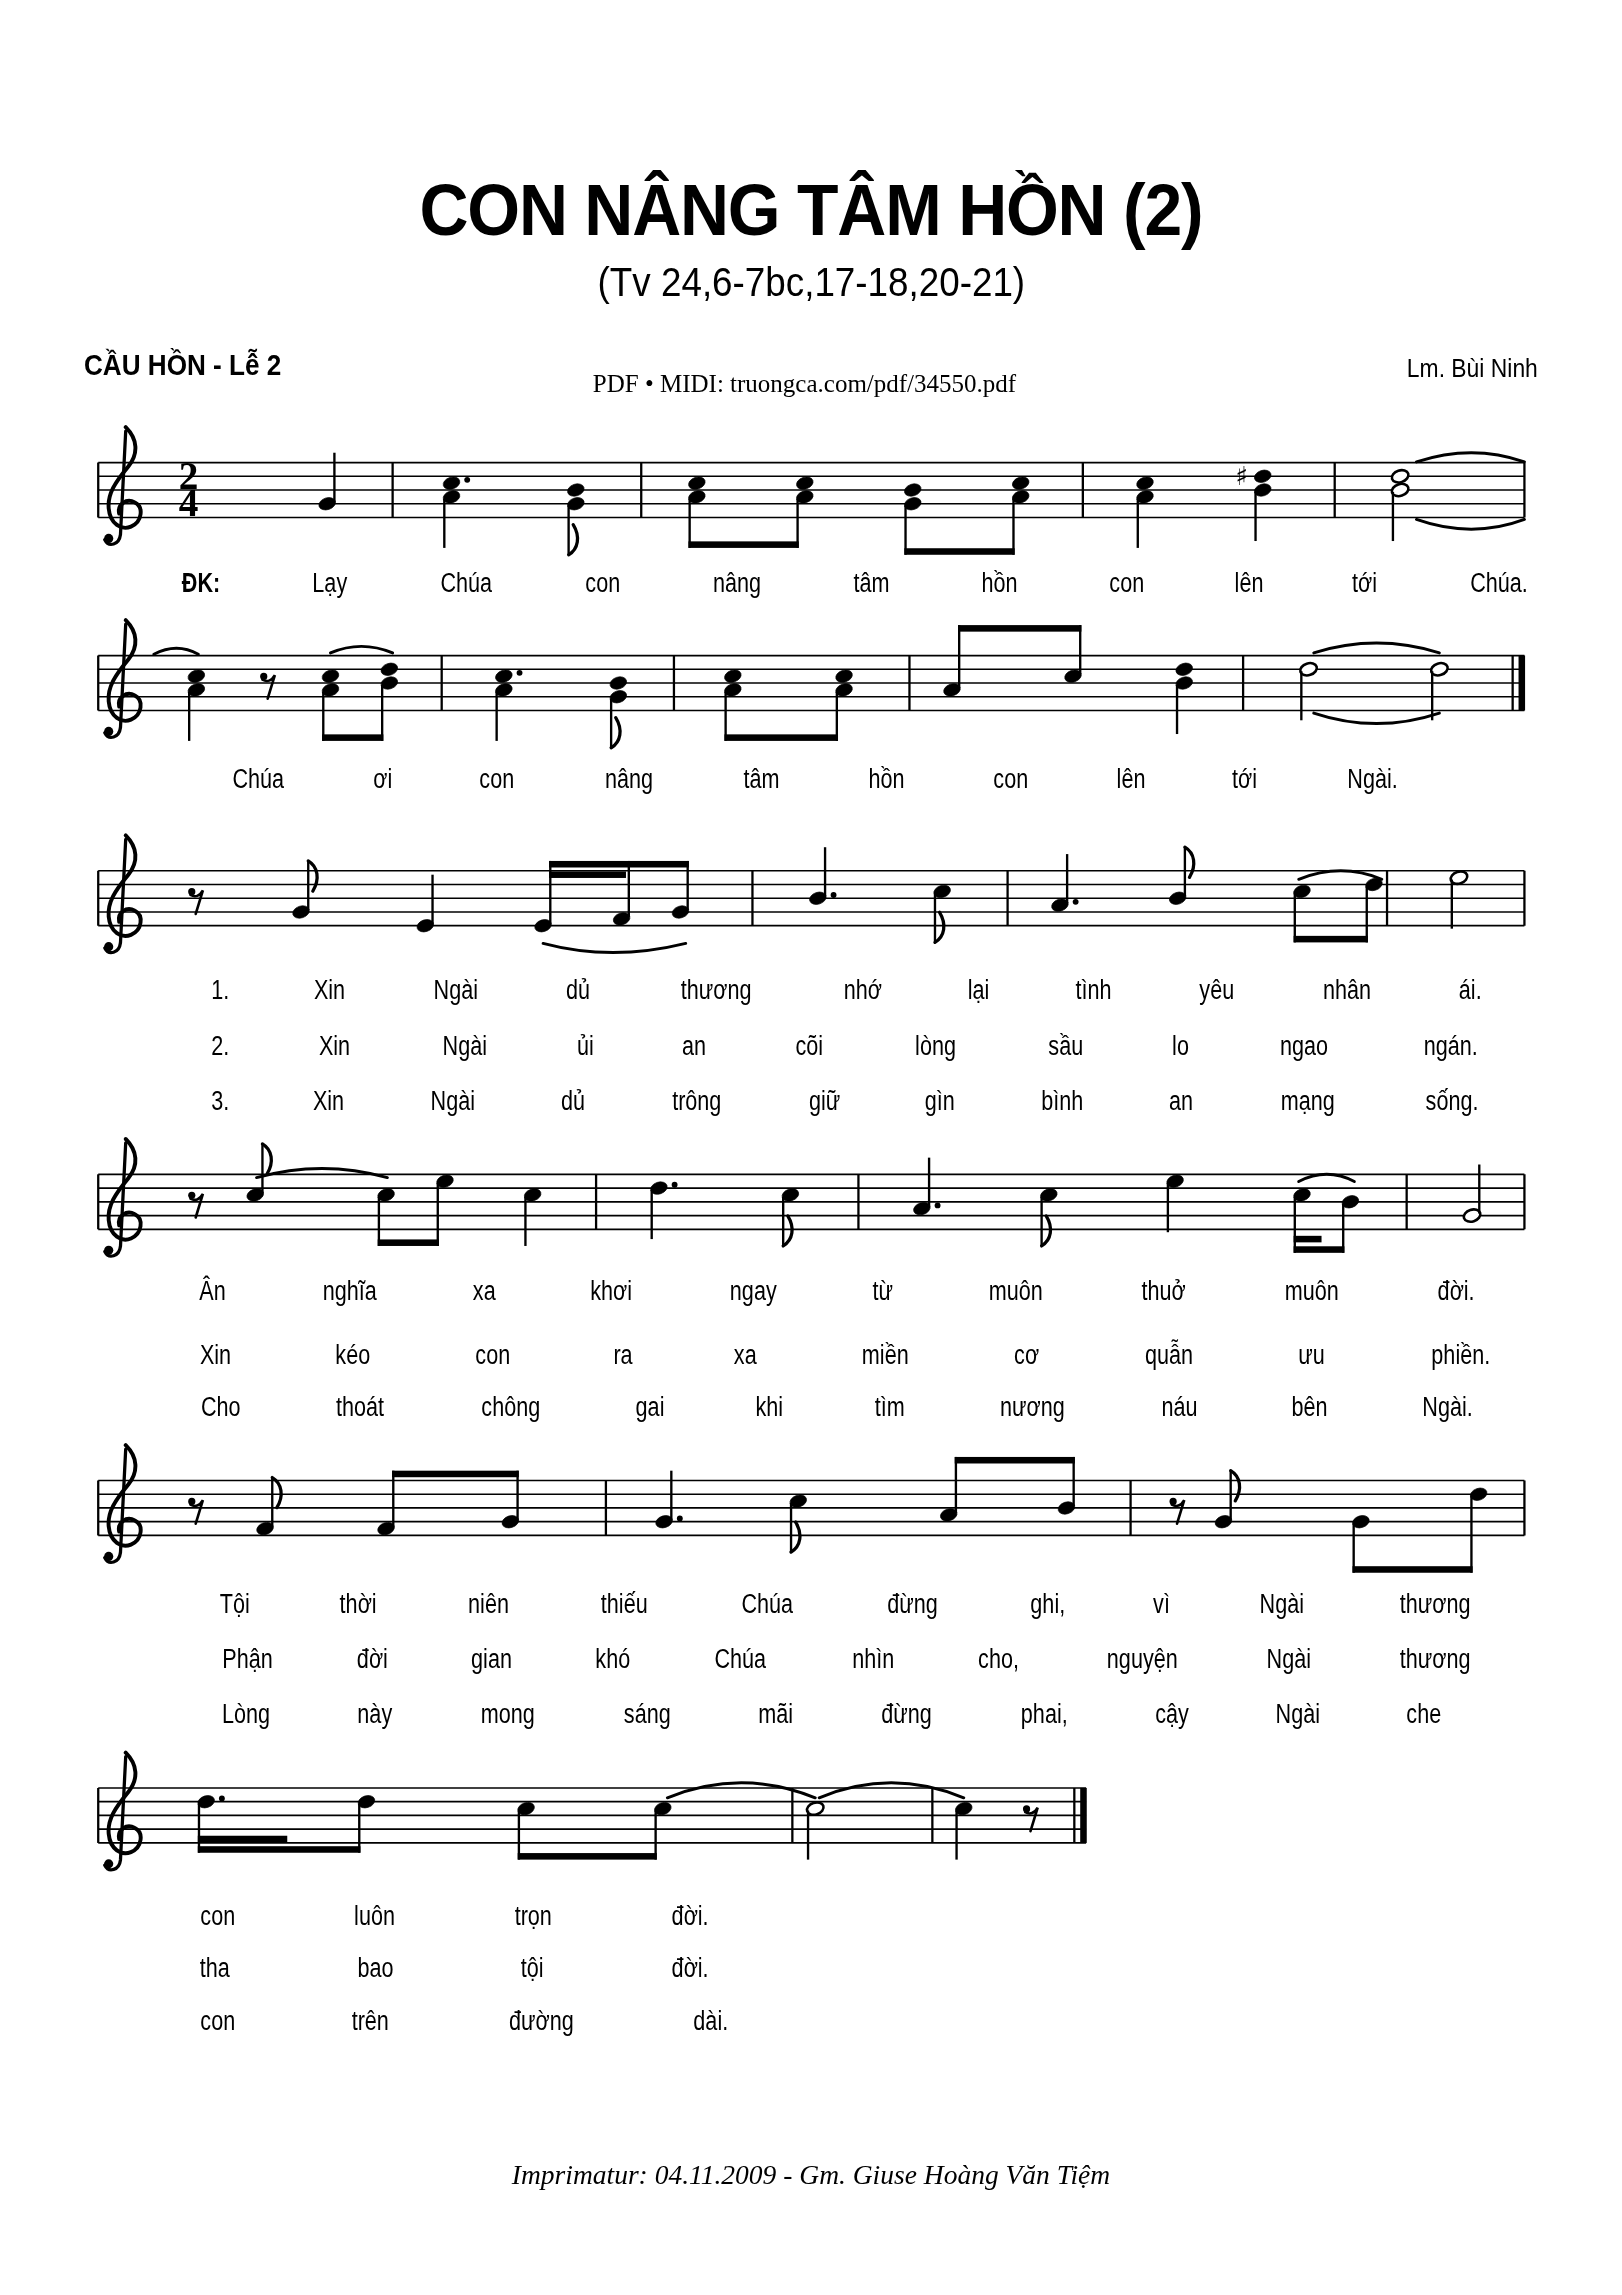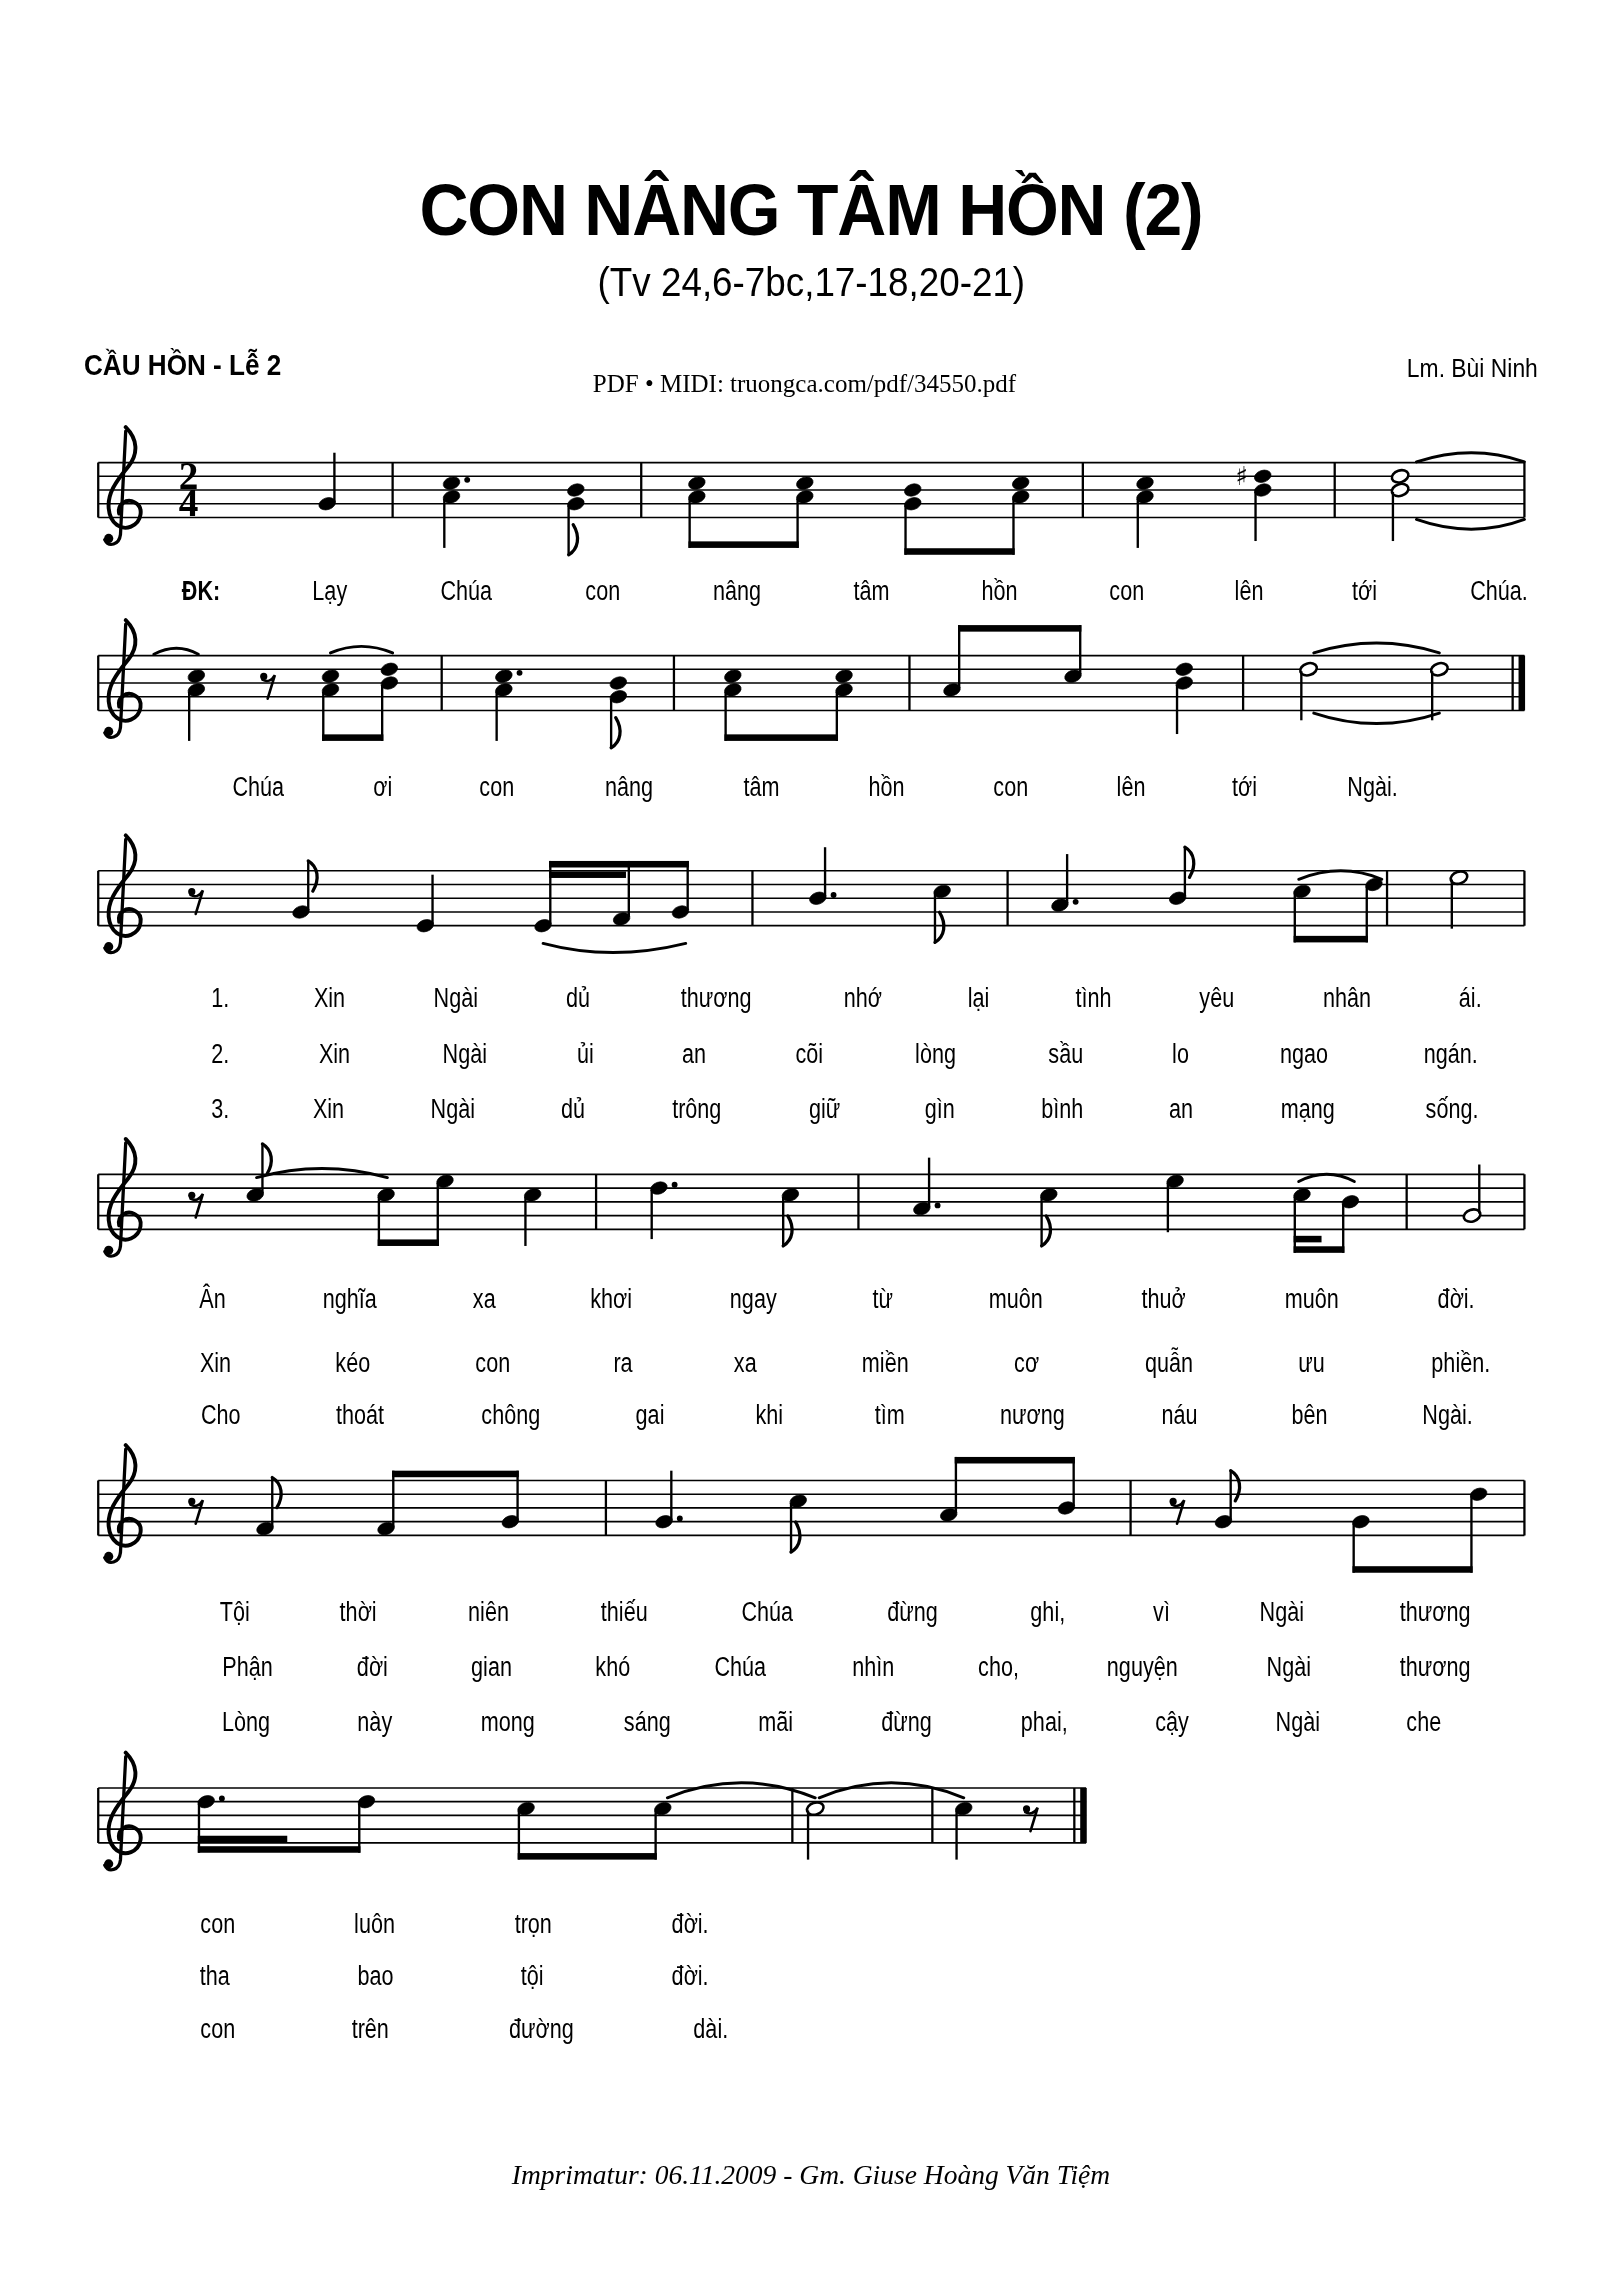--- a/index.html
+++ b/index.html
@@ -11,21 +11,21 @@
   #subtitle{left:0;right:0;top:260px;text-align:center;font-size:40px;}
   #subtitle span{display:inline-block;transform:scaleX(.92);}
   #hdr-left{left:84px;top:349px;font-size:29px;font-weight:bold;}
   #hdr-left span{display:inline-block;transform:scaleX(.9);transform-origin:left;}
   #hdr-center{left:0;right:13px;top:370px;text-align:center;font-size:25px;font-family:"Liberation Serif",serif;}
   #hdr-right{right:84px;top:353px;font-size:26px;}
   #hdr-right span{display:inline-block;transform:scaleX(.88);transform-origin:right;}
   #footer{left:0;right:0;top:2159px;text-align:center;font-size:27.5px;font-style:italic;
           font-family:"Liberation Serif",serif;}
   .lyric-line{position:absolute;display:flex;justify-content:space-between;align-items:flex-start;
-              font-size:27px;line-height:30px;white-space:nowrap;margin-top:8px;}
+              font-size:27px;line-height:30px;white-space:nowrap;}
   .lyric-line .w{display:inline-block;transform:scaleX(.8);}
   .lyric-line .w.b{font-weight:bold;}
   #score{position:absolute;left:0;top:0;}
 </style>
 </head>
 <body>
 
 <div id="page">
   <div id="title" class="abs"><span>CON NÂNG TÂM HỒN (2)</span></div>
   <div id="subtitle" class="abs"><span>(Tv 24,6-7bc,17-18,20-21)</span></div>
@@ -491,15 +491,15 @@
         <span class="w">tội</span>
         <span class="w">đời.</span>
       </div>
       <div class="lyric-line" style="top: 2006px; left: 196px; width: 537px;">
         <span class="w">con</span>
         <span class="w">trên</span>
         <span class="w">đường</span>
         <span class="w">dài.</span>
       </div>
     </div>
-  <div id="footer" class="abs"><span>Imprimatur: 06.11.2009 - Gm. Giuse Hoàng Văn Tiệm</span></div>
+  <div id="footer" class="abs"><span>Imprimatur: 04.11.2009 - Gm. Giuse Hoàng Văn Tiệm</span></div>
 </div>
 
 
 </body></html>

